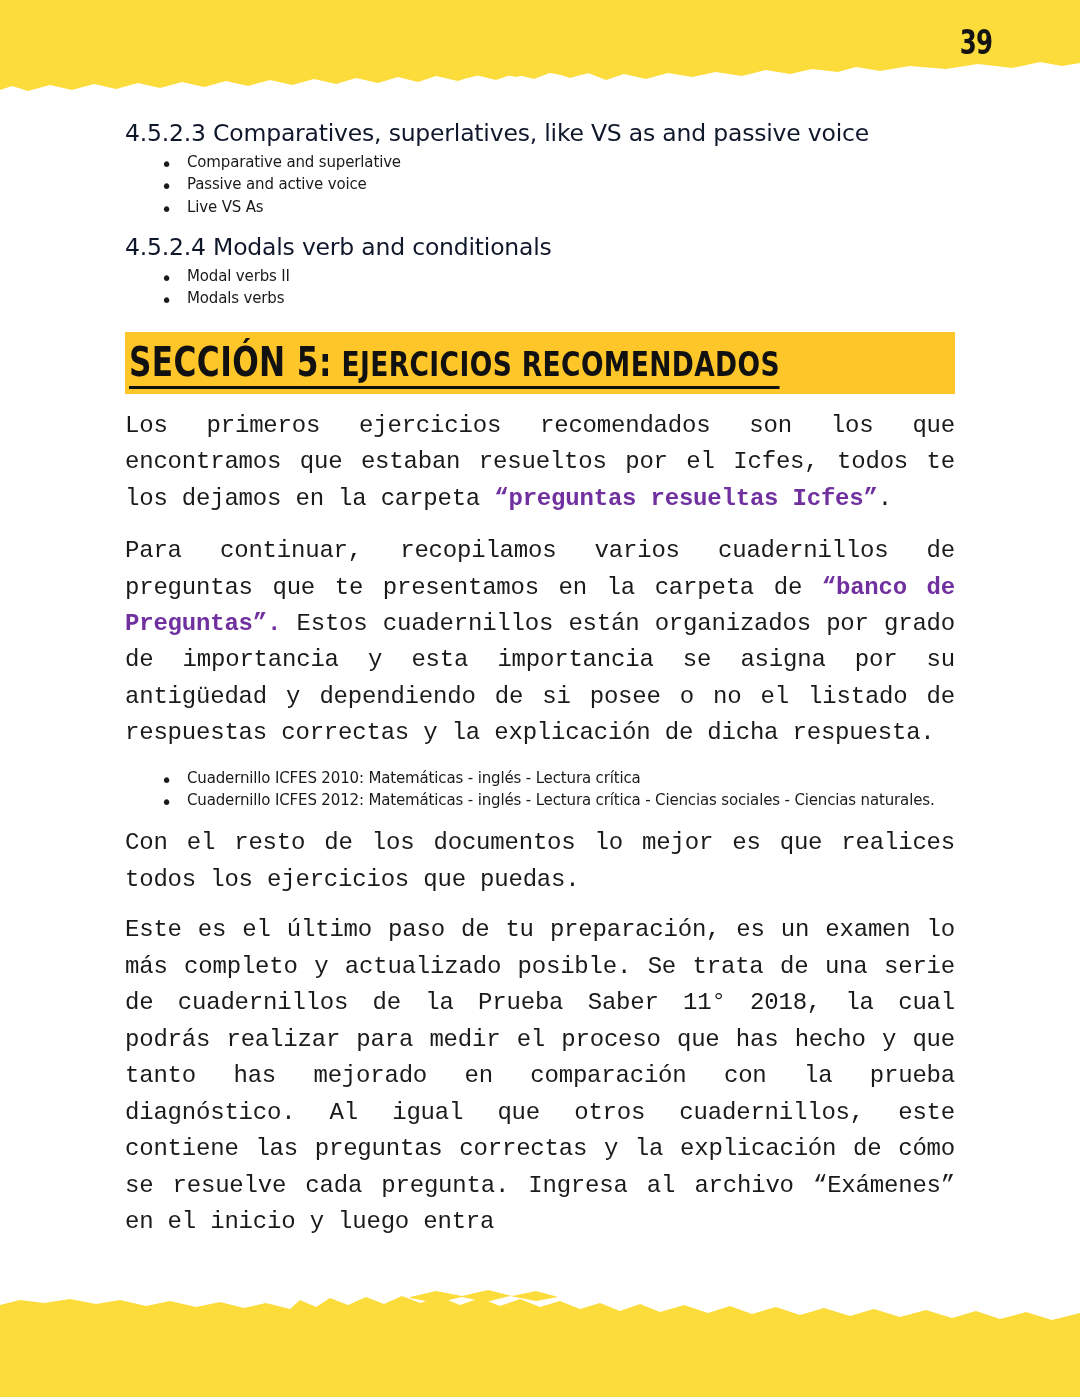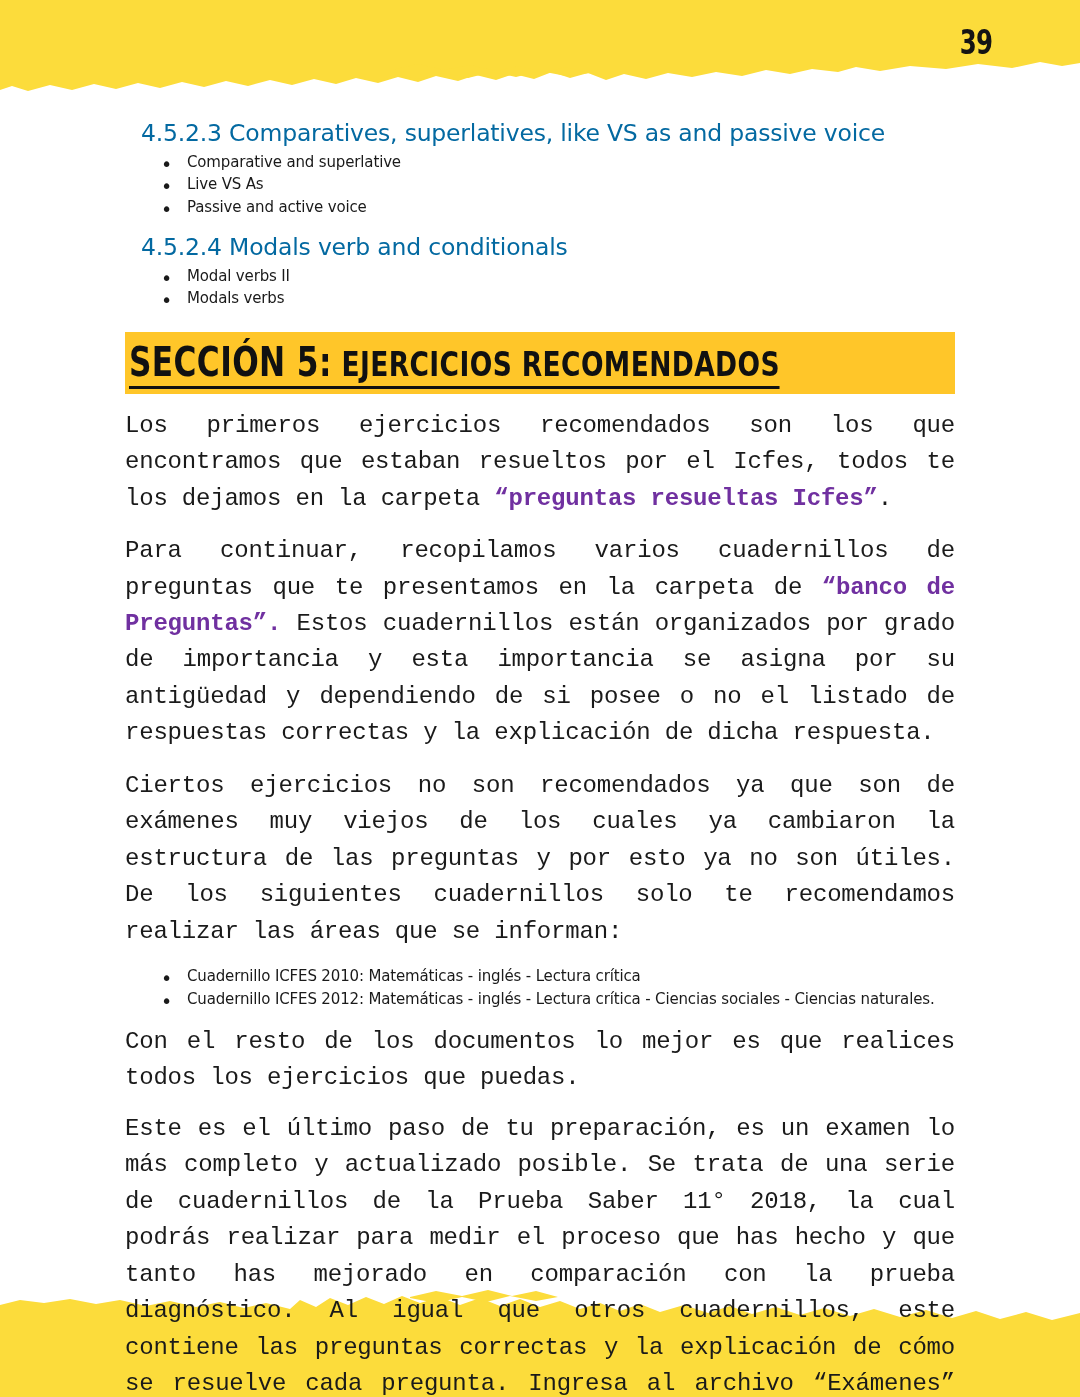--- a/index.html
+++ b/index.html
@@ -59,23 +59,23 @@
     left: 125px;
     width: 830px;
     z-index: 3;
   }
 
   h3.sub-heading {
     font-family: "DejaVu Sans", sans-serif;
     font-weight: 400;
     font-size: 23.5px;
     line-height: 1.28;
-    margin: 0 0 4px 16px;
+    margin: 0 0 4px 0;
     letter-spacing: -0.2px;
-    color: #0369a1;
+    color: #0f172a;
   }
 
   ul.bullets {
     list-style: none;
     margin: 0 0 14px 0;
     padding: 0;
   }
   ul.bullets li {
     position: relative;
     padding-left: 62px;
@@ -160,39 +160,38 @@
   </svg>
 </div>
 
 <div class="page-number">39</div>
 
 <main class="content">
 
   <h3 class="sub-heading">4.5.2.3 Comparatives, superlatives, like VS as and passive voice</h3>
   <ul class="bullets">
     <li>Comparative and superlative</li>
+    <li>Passive and active voice</li>
     <li>Live VS As</li>
-    <li>Passive and active voice</li>
   </ul>
 
   <h3 class="sub-heading">4.5.2.4 Modals verb and conditionals</h3>
   <ul class="bullets">
     <li>Modal verbs II</li>
     <li>Modals verbs</li>
   </ul>
 
   <div class="section-bar">
     <span class="heading-text"><span class="heading-lead">SECCIÓN 5:</span><span class="heading-rest"> EJERCICIOS RECOMENDADOS</span></span>
   </div>
 
   <p class="body-text"><span>Los primeros ejercicios recomendados son los que encontramos que estaban resueltos por el Icfes, todos te los dejamos en la carpeta </span><span class="hl">“preguntas resueltas Icfes”</span><span>.</span></p>
 
   <p class="body-text"><span>Para continuar, recopilamos varios cuadernillos de preguntas que te presentamos en la carpeta de </span><span class="hl">“banco de Preguntas”.</span><span> Estos cuadernillos están organizados por grado de importancia y esta importancia se asigna por su antigüedad y dependiendo de si posee o no el listado de respuestas correctas y la explicación de dicha respuesta.</span></p>
 
-  <p class="body-text">Ciertos ejercicios no son recomendados ya que son de exámenes muy viejos de los cuales ya cambiaron la estructura de las preguntas y por esto ya no son útiles. De los siguientes cuadernillos solo te recomendamos realizar las áreas que se informan:</p>
 
   <ul class="bullets wide">
     <li>Cuadernillo ICFES 2010: Matemáticas - inglés - Lectura crítica</li>
     <li>Cuadernillo ICFES 2012: Matemáticas - inglés - Lectura crítica - Ciencias sociales - Ciencias naturales.</li>
   </ul>
 
   <p class="body-text tight">Con el resto de los documentos lo mejor es que realices todos los ejercicios que puedas.</p>
 
 
   <p class="body-text">Este es el último paso de tu preparación, es un examen lo más completo y actualizado posible. Se trata de una serie de cuadernillos de la Prueba Saber 11° 2018, la cual podrás realizar para medir el proceso que has hecho y que tanto has mejorado en comparación con la prueba diagnóstico. Al igual que otros cuadernillos, este contiene las preguntas correctas y la explicación de cómo se resuelve cada pregunta. Ingresa al archivo “Exámenes” en el inicio y luego entra</p>

